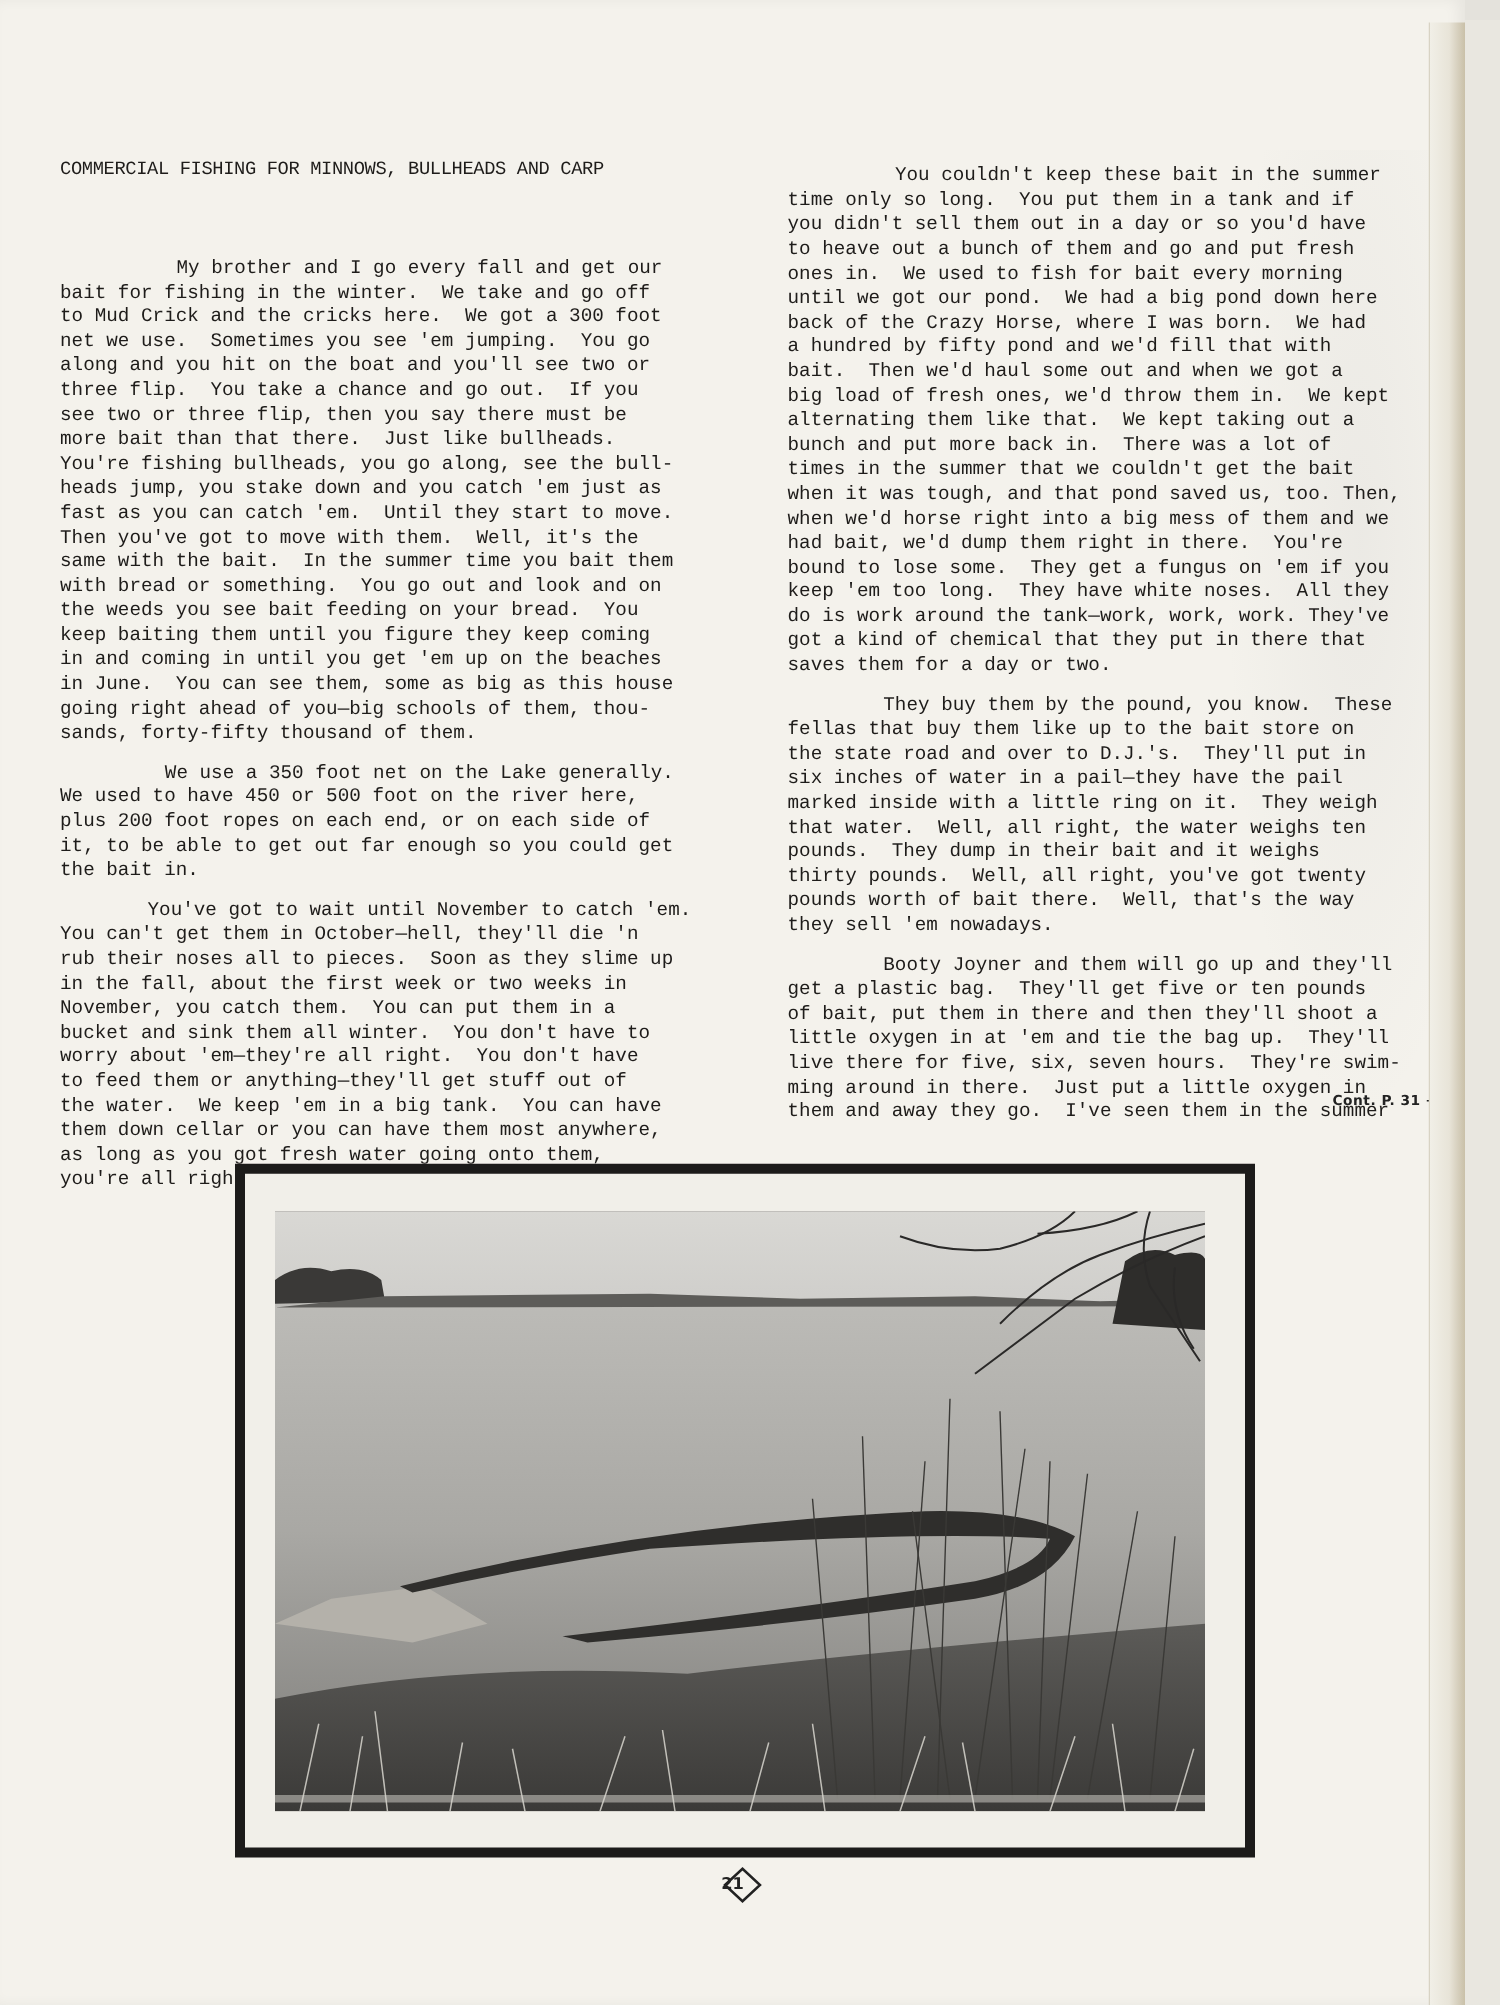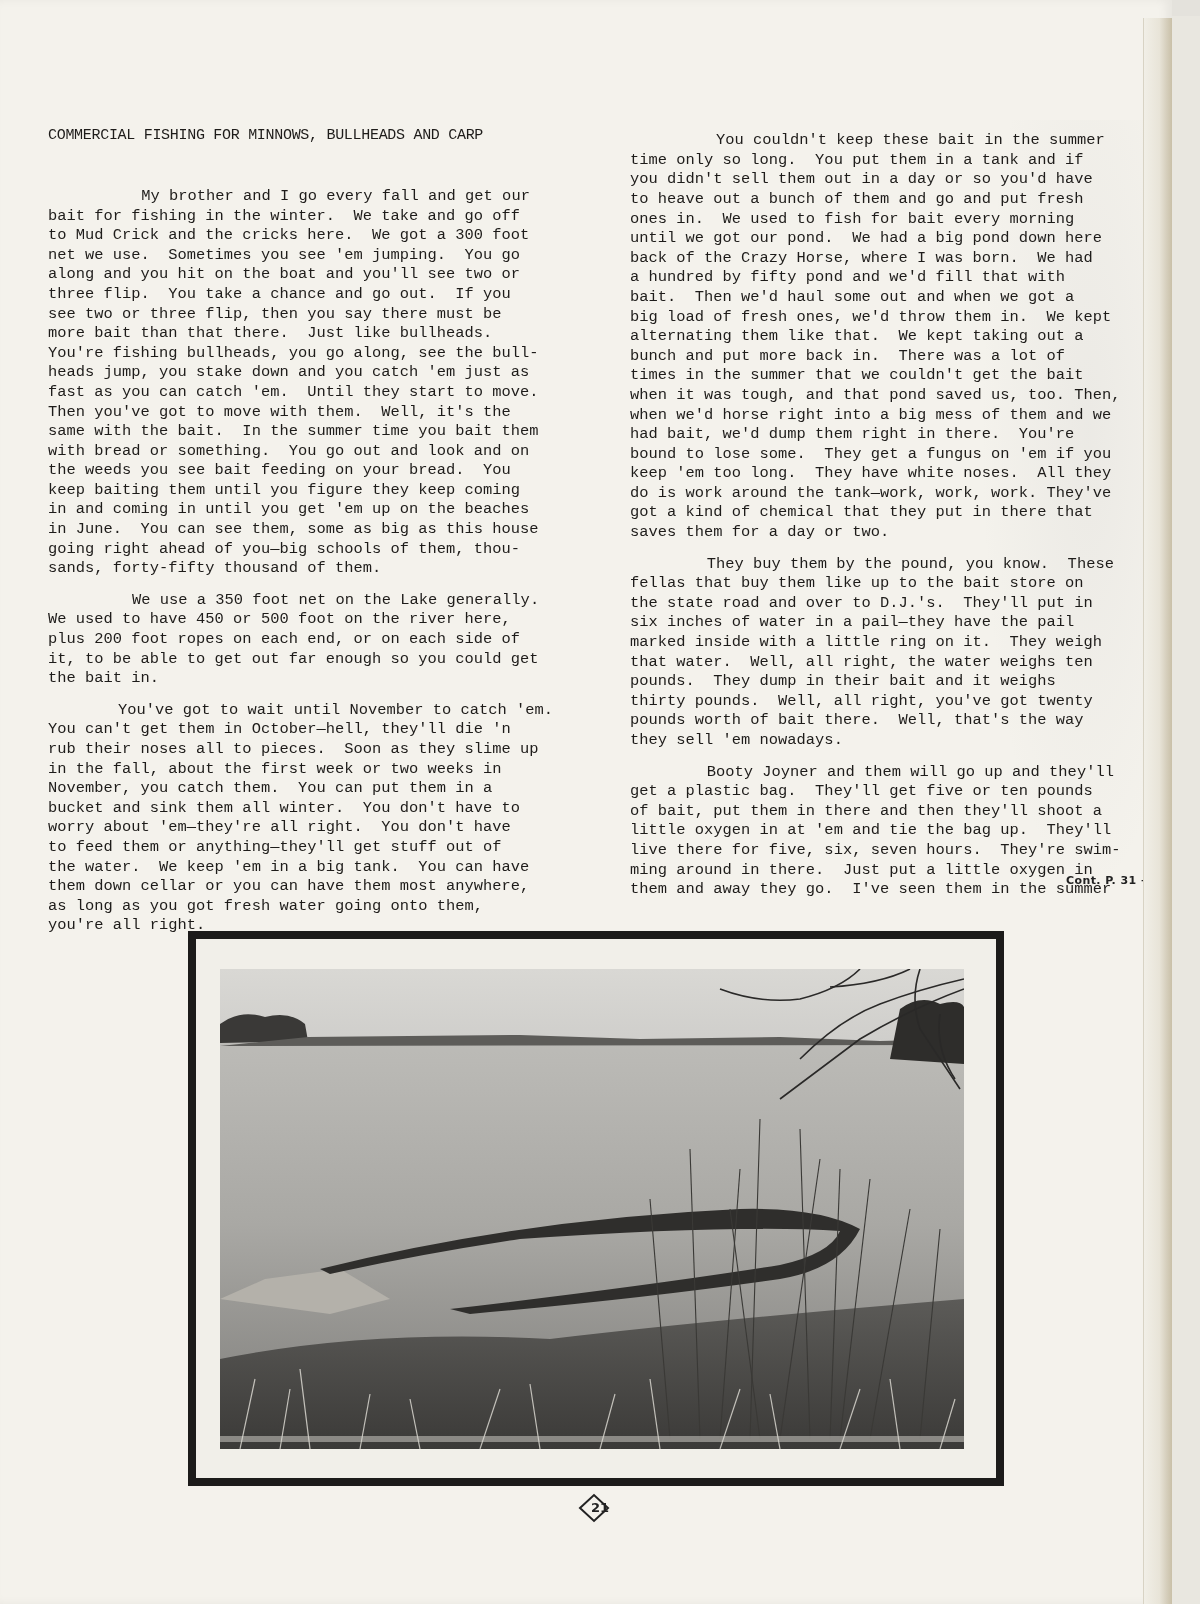--- a/index.html
+++ b/index.html
@@ -27,21 +27,21 @@
       position: absolute; left: 980px; top: 120px; width: 180px; height: 780px;
       background: radial-gradient(ellipse at 60% 40%, rgba(160,160,165,0.10), rgba(0,0,0,0) 70%);
       pointer-events: none;
     }
     .col {
       position: absolute; font-size: 15.4px; line-height: 19.6px;
       white-space: pre; letter-spacing: 0.02px;
     }
     .col-left { left: 48px; top: 87px; }
     .col-right { left: 630px; top: 92px; }
-    .heading { font-size: 15px; letter-spacing: -0.3px; margin-bottom: 2px; }
+    .heading { font-size: 15px; letter-spacing: -0.3px; margin-bottom: 20px; }
     .para { margin: 0 0 12px 0; }
     .para .line { display: block; }
     .indent { padding-left: 70px; text-align: center; }
     .cont-note {
       position: absolute; left: 1066px; top: 874px;
       font-family: "DejaVu Sans", sans-serif; font-size: 11px; font-weight: bold;
       color: #222; letter-spacing: 0.4px;
     }
     .photo-frame {
       position: absolute; left: 188px; top: 931px; width: 816px; height: 555px;
@@ -49,21 +49,21 @@
     }
     .photo {
       position: absolute; left: 24px; top: 30px; width: 744px; height: 480px;
       overflow: hidden; background: #9a9894;
     }
     .photo svg { display: block; }
     .page-num {
       position: absolute; left: 577px; top: 1493px; width: 40px; height: 30px;
     }
     .page-num-text {
-      position: absolute; left: 0; top: 7px; width: 32px; text-align: right;
+      position: absolute; left: 0; top: 7px; width: 32px; text-align: left;
       font-family: "DejaVu Sans", sans-serif; font-size: 13px; font-weight: bold; color: #222;
     }
   </style>
 </head>
 <body>
 
 <div class="page-top"></div>
 <div class="page">
   <div class="bleed"></div>
 

